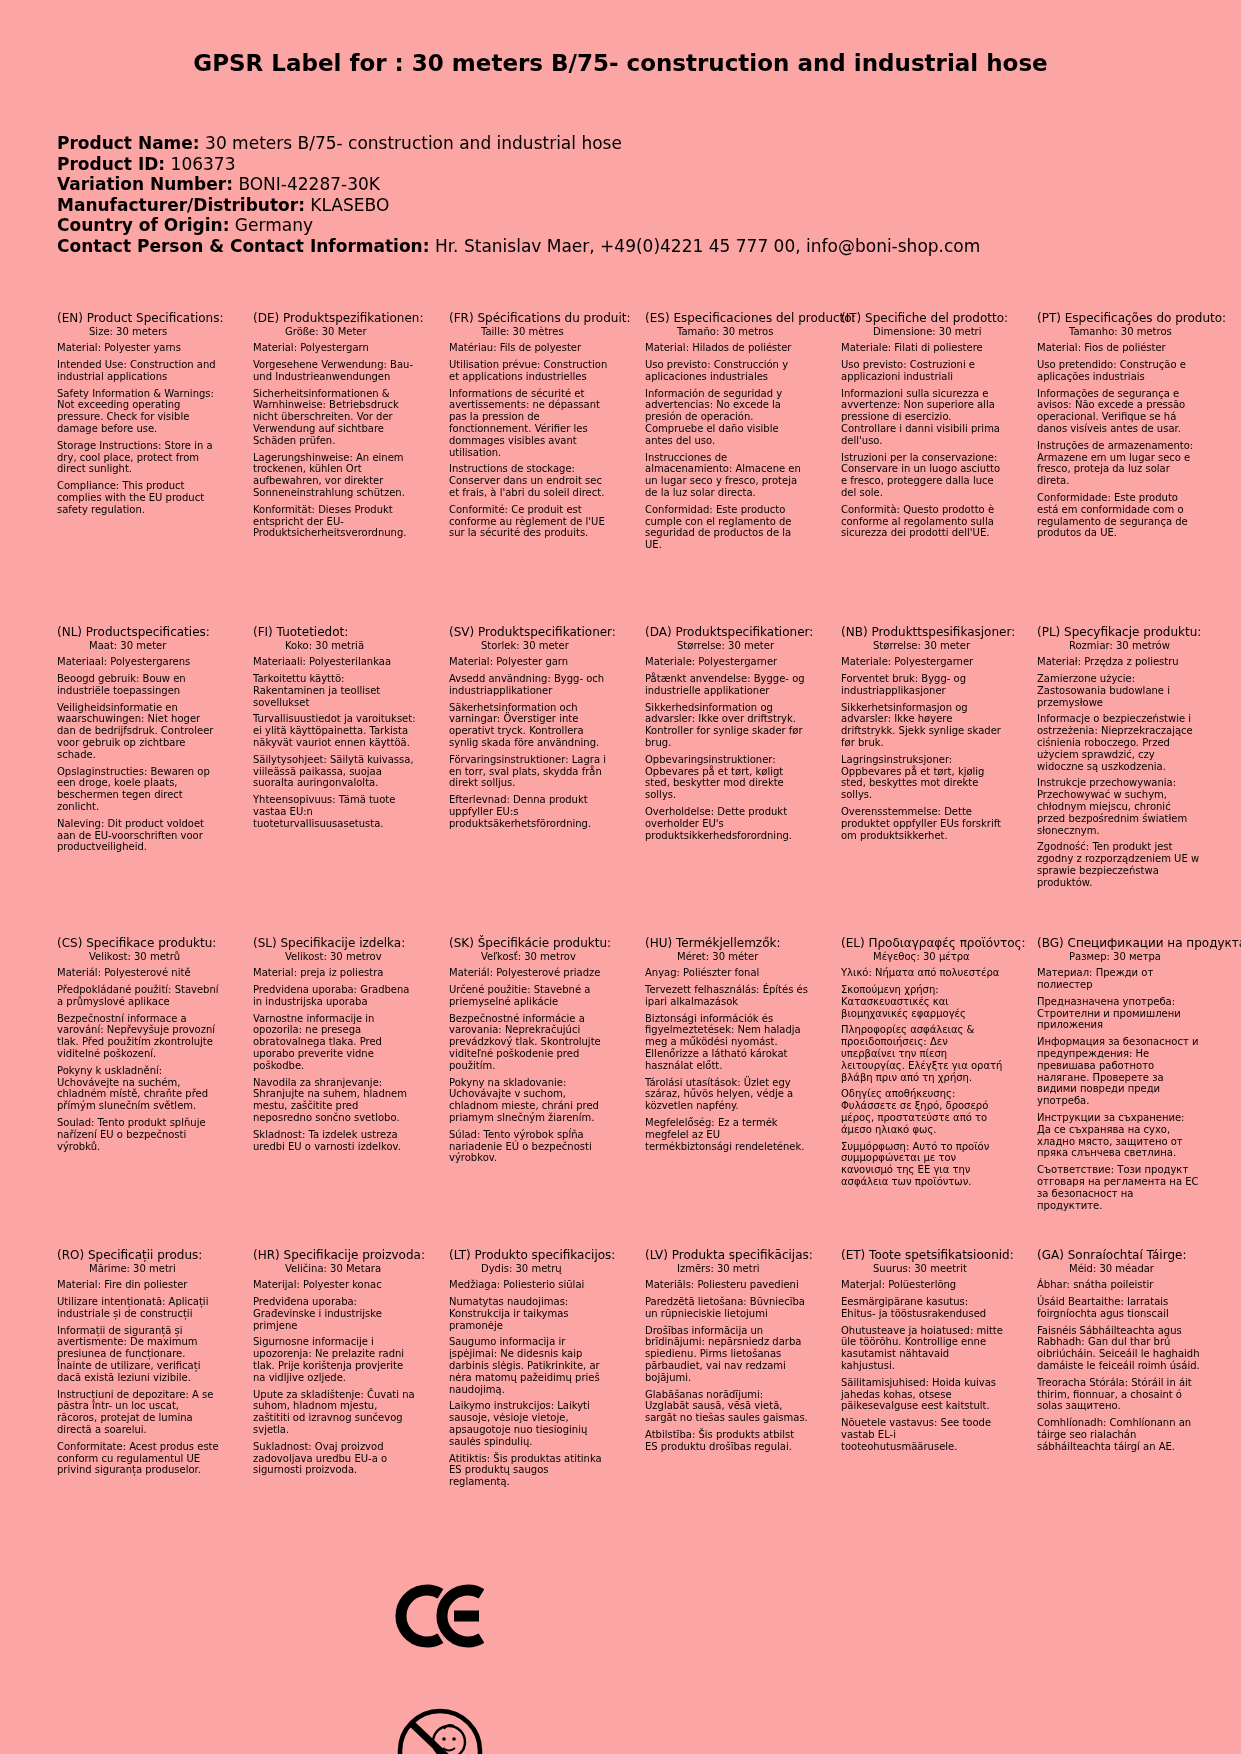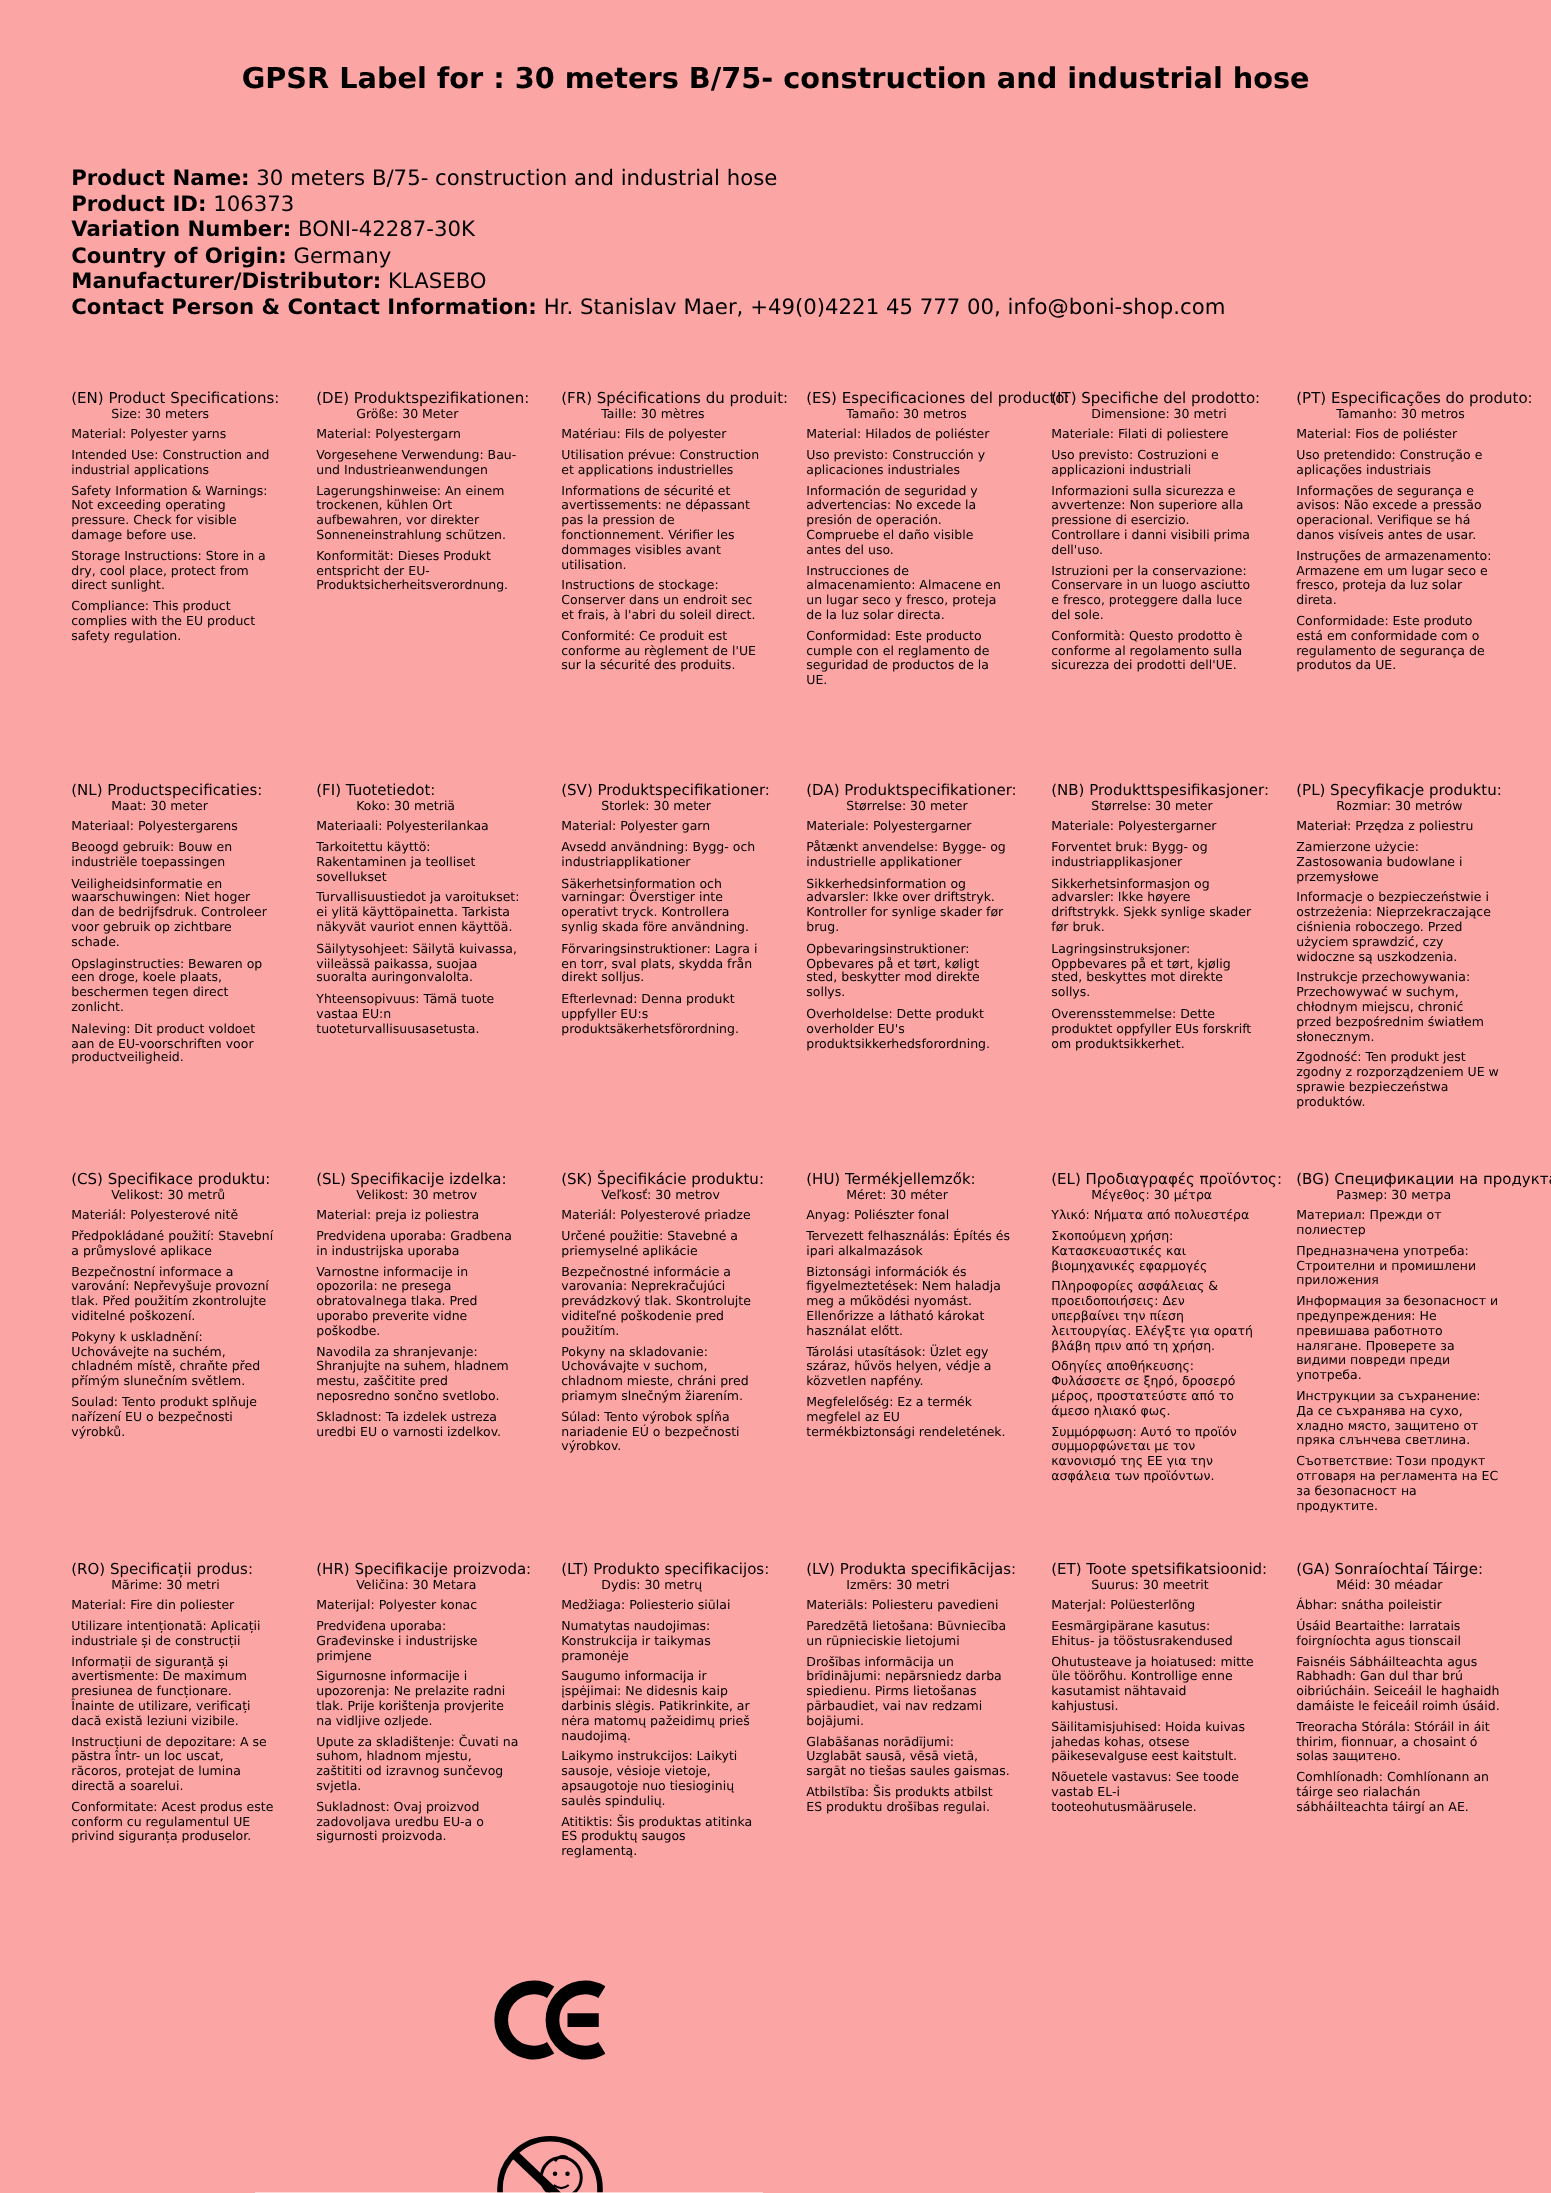--- a/index.html
+++ b/index.html
@@ -34,40 +34,41 @@
 <body>
 
 <div class="page">
 
   <h1 class="title">GPSR Label for : 30 meters B/75- construction and industrial hose</h1>
 
   <div class="product-info" id="product-info">
       <div class="pi-line"><span class="pi-label">Product Name:</span>  <span class="pi-value">30 meters B/75- construction and industrial hose</span></div>
       <div class="pi-line"><span class="pi-label">Product ID:</span>  <span class="pi-value">106373</span></div>
       <div class="pi-line"><span class="pi-label">Variation Number:</span>  <span class="pi-value">BONI-42287-30K</span></div>
+      <div class="pi-line"><span class="pi-label">Manufacturer/Distributor:</span>  <span class="pi-value">KLASEBO</span></div>
       <div class="pi-line"><span class="pi-label">Country of Origin:</span>  <span class="pi-value">Germany</span></div>
-      <div class="pi-line"><span class="pi-label">Manufacturer/Distributor:</span>  <span class="pi-value">KLASEBO</span></div>
       <div class="pi-line"><span class="pi-label">Contact Person &amp; Contact Information:</span>  <span class="pi-value">Hr. Stanislav Maer, +49(0)4221 45 777 00, info@boni-shop.com</span></div>
     </div>
 
   <div class="spec-grid" id="spec-grid">
       <div class="spec-block">
         <div class="spec-header">(EN) Product Specifications:</div>
         <p class="spec-para">Size: 30 meters</p>
         <p class="spec-para">Material: Polyester yarns</p>
         <p class="spec-para">Intended Use: Construction and industrial applications</p>
         <p class="spec-para">Safety Information &amp; Warnings: Not exceeding operating pressure. Check for visible damage before use.</p>
         <p class="spec-para">Storage Instructions: Store in a dry, cool place, protect from direct sunlight.</p>
         <p class="spec-para">Compliance: This product complies with the EU product safety regulation.</p>
       </div>
       <div class="spec-block">
         <div class="spec-header">(DE) Produktspezifikationen:</div>
         <p class="spec-para">Größe: 30 Meter</p>
         <p class="spec-para">Material: Polyestergarn</p>
         <p class="spec-para">Vorgesehene Verwendung: Bau- und Industrieanwendungen</p>
+        <p class="spec-para">Sicherheitsinformationen &amp; Warnhinweise: Betriebsdruck nicht überschreiten. Vor der Verwendung auf sichtbare Schäden prüfen.</p>
         <p class="spec-para">Lagerungshinweise: An einem trockenen, kühlen Ort aufbewahren, vor direkter Sonneneinstrahlung schützen.</p>
         <p class="spec-para">Konformität: Dieses Produkt entspricht der EU-Produktsicherheitsverordnung.</p>
       </div>
       <div class="spec-block">
         <div class="spec-header">(FR) Spécifications du produit:</div>
         <p class="spec-para">Taille: 30 mètres</p>
         <p class="spec-para">Matériau: Fils de polyester</p>
         <p class="spec-para">Utilisation prévue: Construction et applications industrielles</p>
         <p class="spec-para">Informations de sécurité et avertissements: ne dépassant pas la pression de fonctionnement. Vérifier les dommages visibles avant utilisation.</p>
         <p class="spec-para">Instructions de stockage: Conserver dans un endroit sec et frais, à l'abri du soleil direct.</p>

